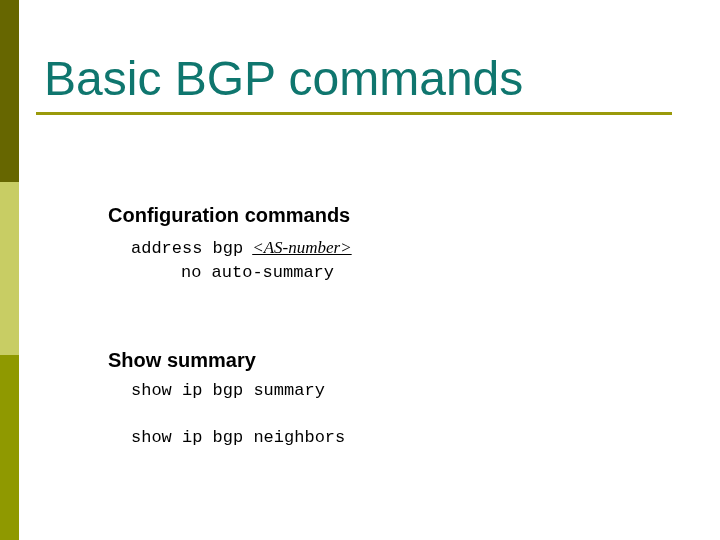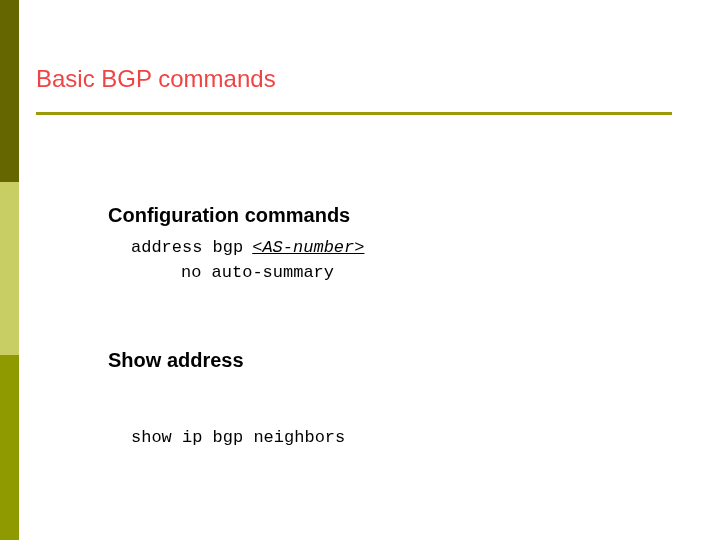--- a/index.html
+++ b/index.html
@@ -31,26 +31,26 @@
     left: 0;
     width: 19px;
   }
   .band-top    { top: 0;     height: 182px; background: #666600; }
   .band-middle { top: 182px; height: 173px; background: #c8cd64; }
   .band-bottom { top: 355px; height: 185px; background: #8f9900; }
 
   
   #title {
     position: absolute;
-    left: 36px;
+    left: 44px;
     top: 57px;
     width: 640px;
-    font-size: 24px;
+    font-size: 48px;
     line-height: 44px;
-    color: #ef4444;
+    color: #0f766e;
     white-space: nowrap;
     letter-spacing: 0px;
   }
   #title-rule {
     position: absolute;
     left: 36px;
     top: 112px;
     width: 636px;
     height: 3px;
     background: #9a9a0a;
@@ -92,21 +92,21 @@
 
   #cmd-router     { top: 237px; }
   #cmd-autosum    { top: 262px; }
   #cmd-sync       { top: 288px; }
   #cmd-neighbor   { top: 314px; }
   #cmd-show-sum   { top: 380px; }
   #cmd-show-nbrs  { top: 409px; margin-top: 18px; }
   #cmd-show-nbr   { top: 438px; }
 
   .placeholder {
-    font-family: Liberation Mono, monospace;
+    font-family: Liberation Serif, serif;
     font-style: italic;
     font-weight: normal;
     text-decoration: underline;
     font-size: 17px;
     white-space: nowrap;
   }
   .sp { display: inline-block; width: 9px; }
 </style>
 </head>
 <body>
@@ -123,20 +123,21 @@
   <div id="content">
 
     <div class="section-heading" id="heading-config">Configuration commands</div>
 
     <div class="cmd-line indent-1" id="cmd-router"><span>address bgp</span><span class="sp"></span><span class="placeholder">&lt;AS-number&gt;</span></div>
 
     <div class="cmd-line indent-2" id="cmd-autosum">no auto-summary</div>
 
 
 
-    <div class="section-heading" id="heading-show">Show address</div>
+    <div class="section-heading" id="heading-show">Show summary</div>
 
+    <div class="cmd-line indent-1" id="cmd-show-sum">show ip bgp summary</div>
 
     <div class="cmd-line indent-1" id="cmd-show-nbrs">show ip bgp neighbors</div>
 
 
   </div>
 </div>
 
 </body></html>

